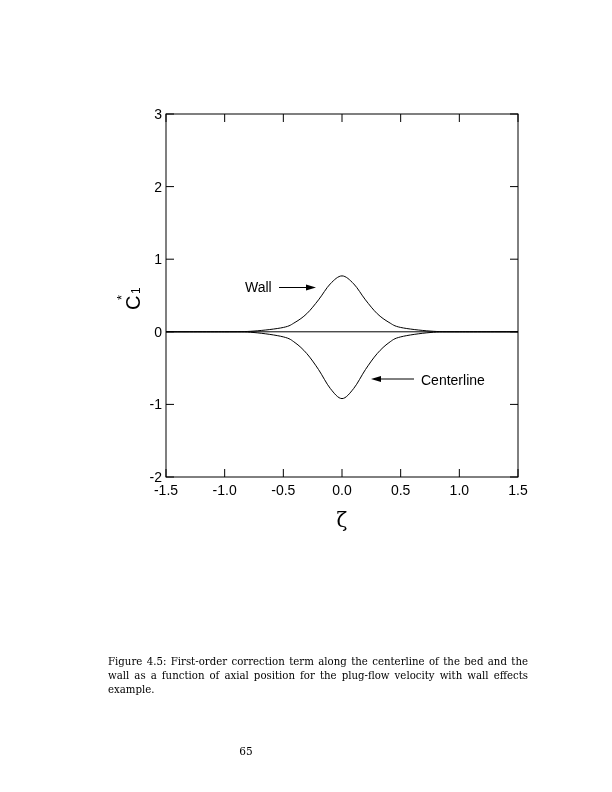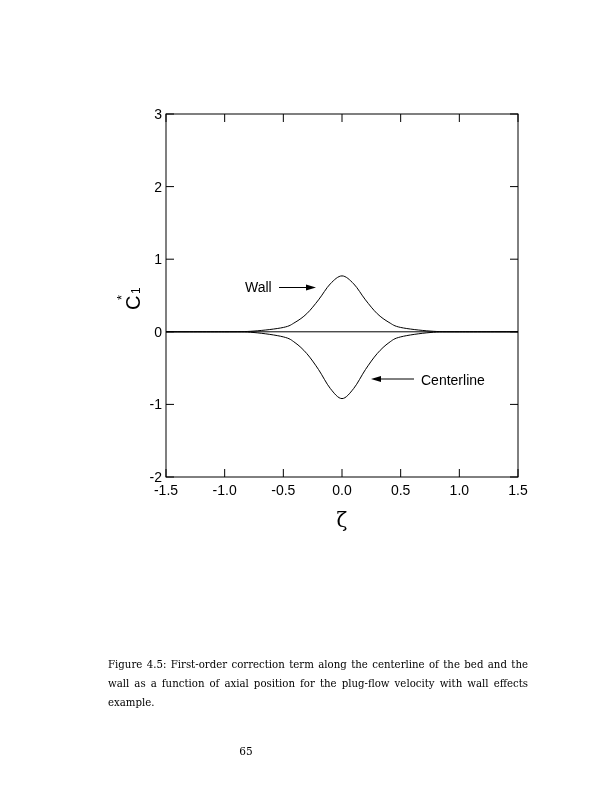--- a/index.html
+++ b/index.html
@@ -4,21 +4,21 @@
 <style>
   html, body { margin: 0; padding: 0; background: #ffffff; }
   body { width: 612px; height: 792px; position: relative; overflow: hidden; }
   .chart-svg { position: absolute; left: 0; top: 0; }
   .tick-label { font-family: "Liberation Sans", sans-serif; font-size: 14px; fill: #000; }
   .annot { font-family: "Liberation Sans", sans-serif; font-size: 14px; fill: #000; }
   .ylabel { font-family: "Liberation Sans", sans-serif; font-size: 20px; fill: #000; }
   .xlabel { font-family: "DejaVu Serif", serif; font-size: 20px; fill: #000; }
   .caption {
     position: absolute; left: 108px; top: 655px; width: 420px;
-    font-family: "DejaVu Serif", serif; font-size: 10.2px; line-height: 19px; color: #000;
+    font-family: "DejaVu Serif", serif; font-size: 10.2px; line-height: 14px; color: #000;
     text-align: justify;
   }
   .page-number {
     position: absolute; left: 0; width: 492px; top: 745px; text-align: center;
     font-family: "DejaVu Serif", serif; font-size: 10.5px; color: #000;
   }
 </style>
 </head>
 <body>
 

